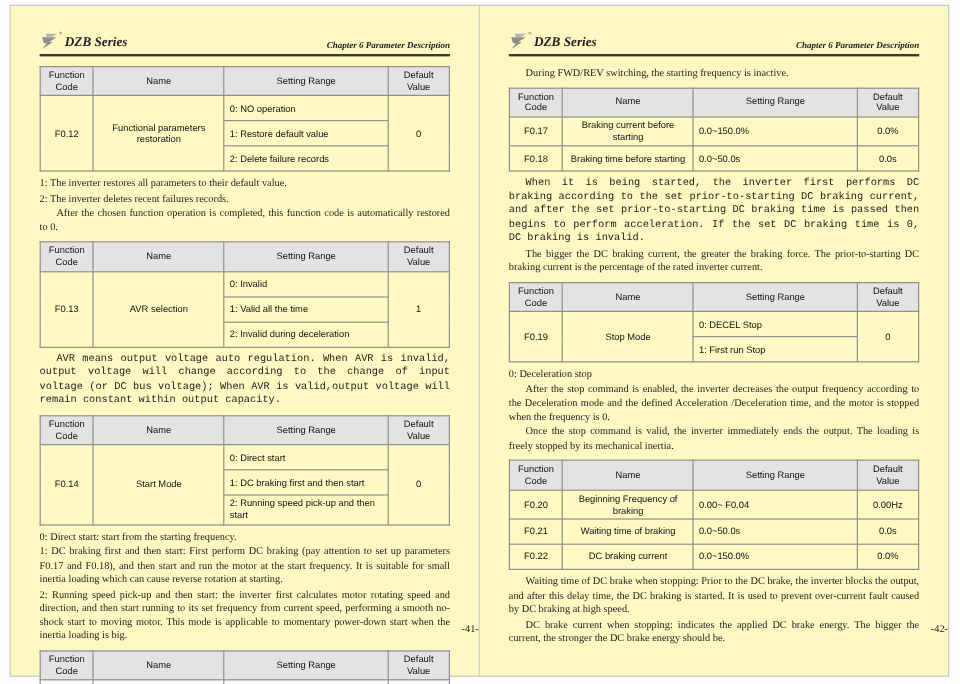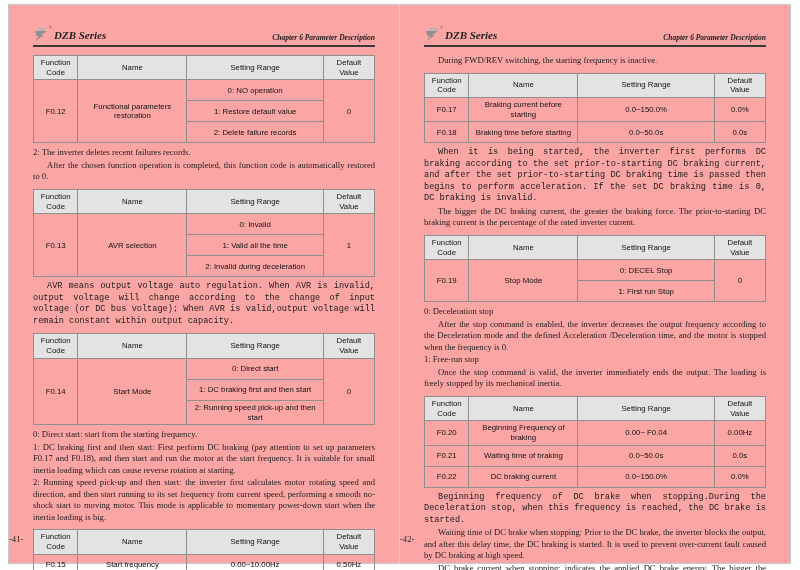--- a/index.html
+++ b/index.html
@@ -7,21 +7,21 @@
   body {
     width:800px; height:570px;
     background:#fdfdfd;
     font-family:"Liberation Serif", serif;
     color:#1c1c1c;
     overflow:hidden;
   }
   .spread { display:flex; width:800px; height:570px; padding:4px 8px; }
   .page {
     width:392px; height:560px;
-    background:#fca5a5;
+    background:#fef9c3;
     border:1px solid #c9c9c9;
     position:relative;
     padding:8px 24px 0 24px;
   }
   .page + .page { border-left:1px solid #d2d2d2; margin-left:-1px; }
 
   
   .page-header {
     display:flex; align-items:flex-end; justify-content:space-between;
     border-bottom:2px solid #3a3a3a;
@@ -53,37 +53,37 @@
     line-height:1.25;
   }
   table.param th {
     background:#e3e3e3;
     font-weight:normal;
     text-align:center;
     height:20px;
   }
   td.c-code { text-align:center; }
   td.c-name { text-align:center;margin-top:14px; }
-  td.c-range { text-align:center; padding-left:8px; height:21px;margin-left:28px; }
+  td.c-range { text-align:left; padding-left:8px; height:21px;margin-left:28px; }
   td.c-def  { text-align:center; }
   col.w-code { width:13%; } col.w-name { width:32%; }
   col.w-range { width:40%; } col.w-def { width:15%; }
 
   
   .para, .para-flush {
     font-size:8.6px; line-height:11.5px; margin:0 0 1px 0;
     text-align:justify;
   }
   .para { text-indent:14px; }
   .para-flush { text-indent:0; }
   .gap-s { margin-top:3px;font-family:Liberation Mono, monospace; }
 
   .page-number {
-    position:absolute; bottom:19px; left:0; width:100%;
-    text-align:left; font-size:8.6px; color:#222;
+    position:absolute; bottom:34px; left:0; width:100%;
+    text-align:right; font-size:8.6px; color:#222;
   }
 </style>
 </head>
 <body>
 
 <div class="spread">
 
   <div class="page">
     <div class="page-header">
       <div class="brand-wrap">
@@ -123,20 +123,21 @@
         </tr>
         <tr>
             <td class="c-range">1:  Restore default value</td>
           </tr>
         <tr>
             <td class="c-range">2:  Delete failure records</td>
           </tr>
       </tbody>
     </table>
 
+    <p class="para-flush">1: The inverter restores all parameters to their default value.</p>
     <p class="para-flush">2: The inverter deletes recent failures records.</p>
     <p class="para">After the chosen function operation is completed, this function code is automatically restored to 0.</p>
 
     <table class="param">
       <colgroup>
           <col class="w-code">
           <col class="w-name">
           <col class="w-range">
           <col class="w-def">
         </colgroup>
@@ -309,21 +310,20 @@
           <td class="c-def" rowspan="2">0</td>
         </tr>
         <tr>
             <td class="c-range">1:  First run Stop</td>
           </tr>
       </tbody>
     </table>
 
     <p class="para-flush">0: Deceleration stop</p>
     <p class="para">After the stop command is enabled, the inverter decreases the output frequency according to the Deceleration mode and the defined Acceleration /Deceleration time, and the motor is stopped when the frequency is 0.</p>
-    <p class="para-flush">1: Free-run stop</p>
     <p class="para">Once the stop command is valid, the inverter immediately ends the output. The loading is freely stopped by its mechanical inertia.</p>
 
     <table class="param">
       <colgroup>
           <col class="w-code">
           <col class="w-name">
           <col class="w-range">
           <col class="w-def">
         </colgroup>
       <thead>
@@ -349,20 +349,19 @@
         </tr>
         <tr>
           <td class="c-code">F0.22</td>
           <td class="c-name">DC braking current</td>
           <td class="c-range">0.0~150.0%</td>
           <td class="c-def">0.0%</td>
         </tr>
       </tbody>
     </table>
 
-    <p class="para gap-s">Beginning frequency of DC brake when stopping.During the Deceleration stop, when this frequency is reached, the DC brake is started.</p>
     <p class="para">Waiting time of DC brake when stopping: Prior to the DC brake, the inverter blocks the output, and after this delay time, the DC braking is started. It is used to prevent over-current fault caused by DC braking at high speed.</p>
     <p class="para">DC brake current when stopping: indicates the applied DC brake energy. The bigger the current, the stronger the DC brake energy should be.</p>
 
     <div class="page-number">-42-</div>
   </div>
 
 </div>
 
 </body></html>

